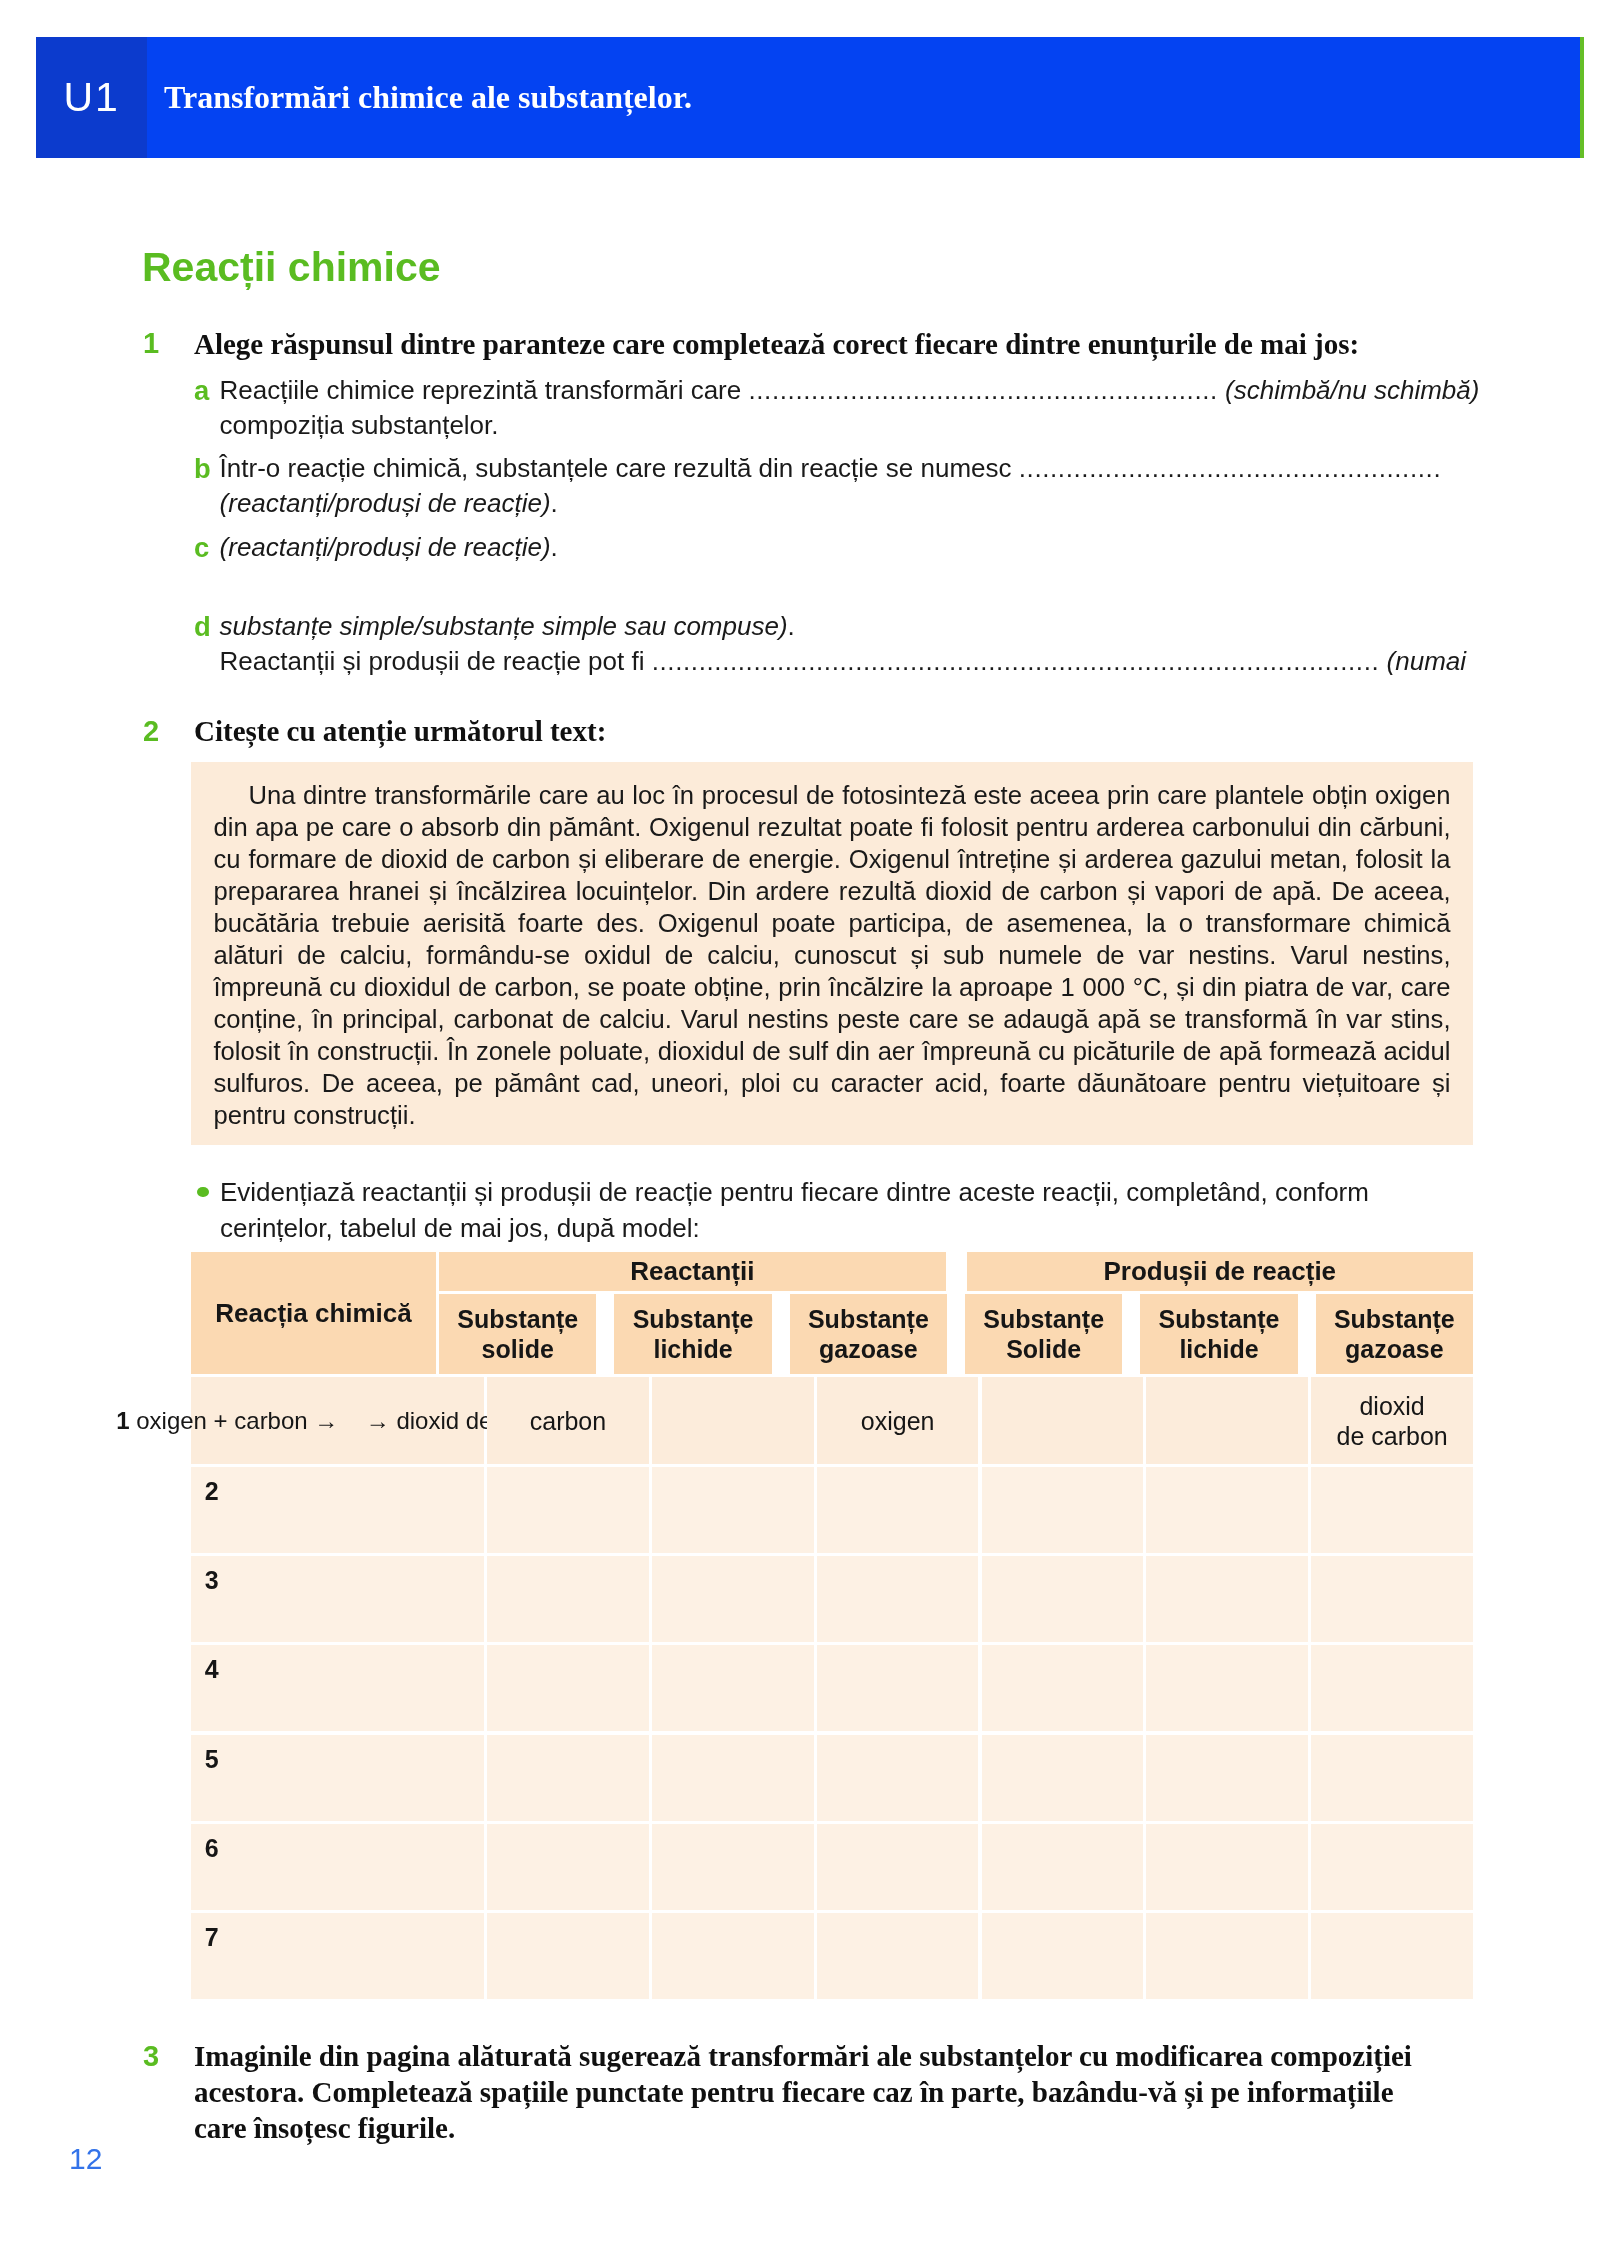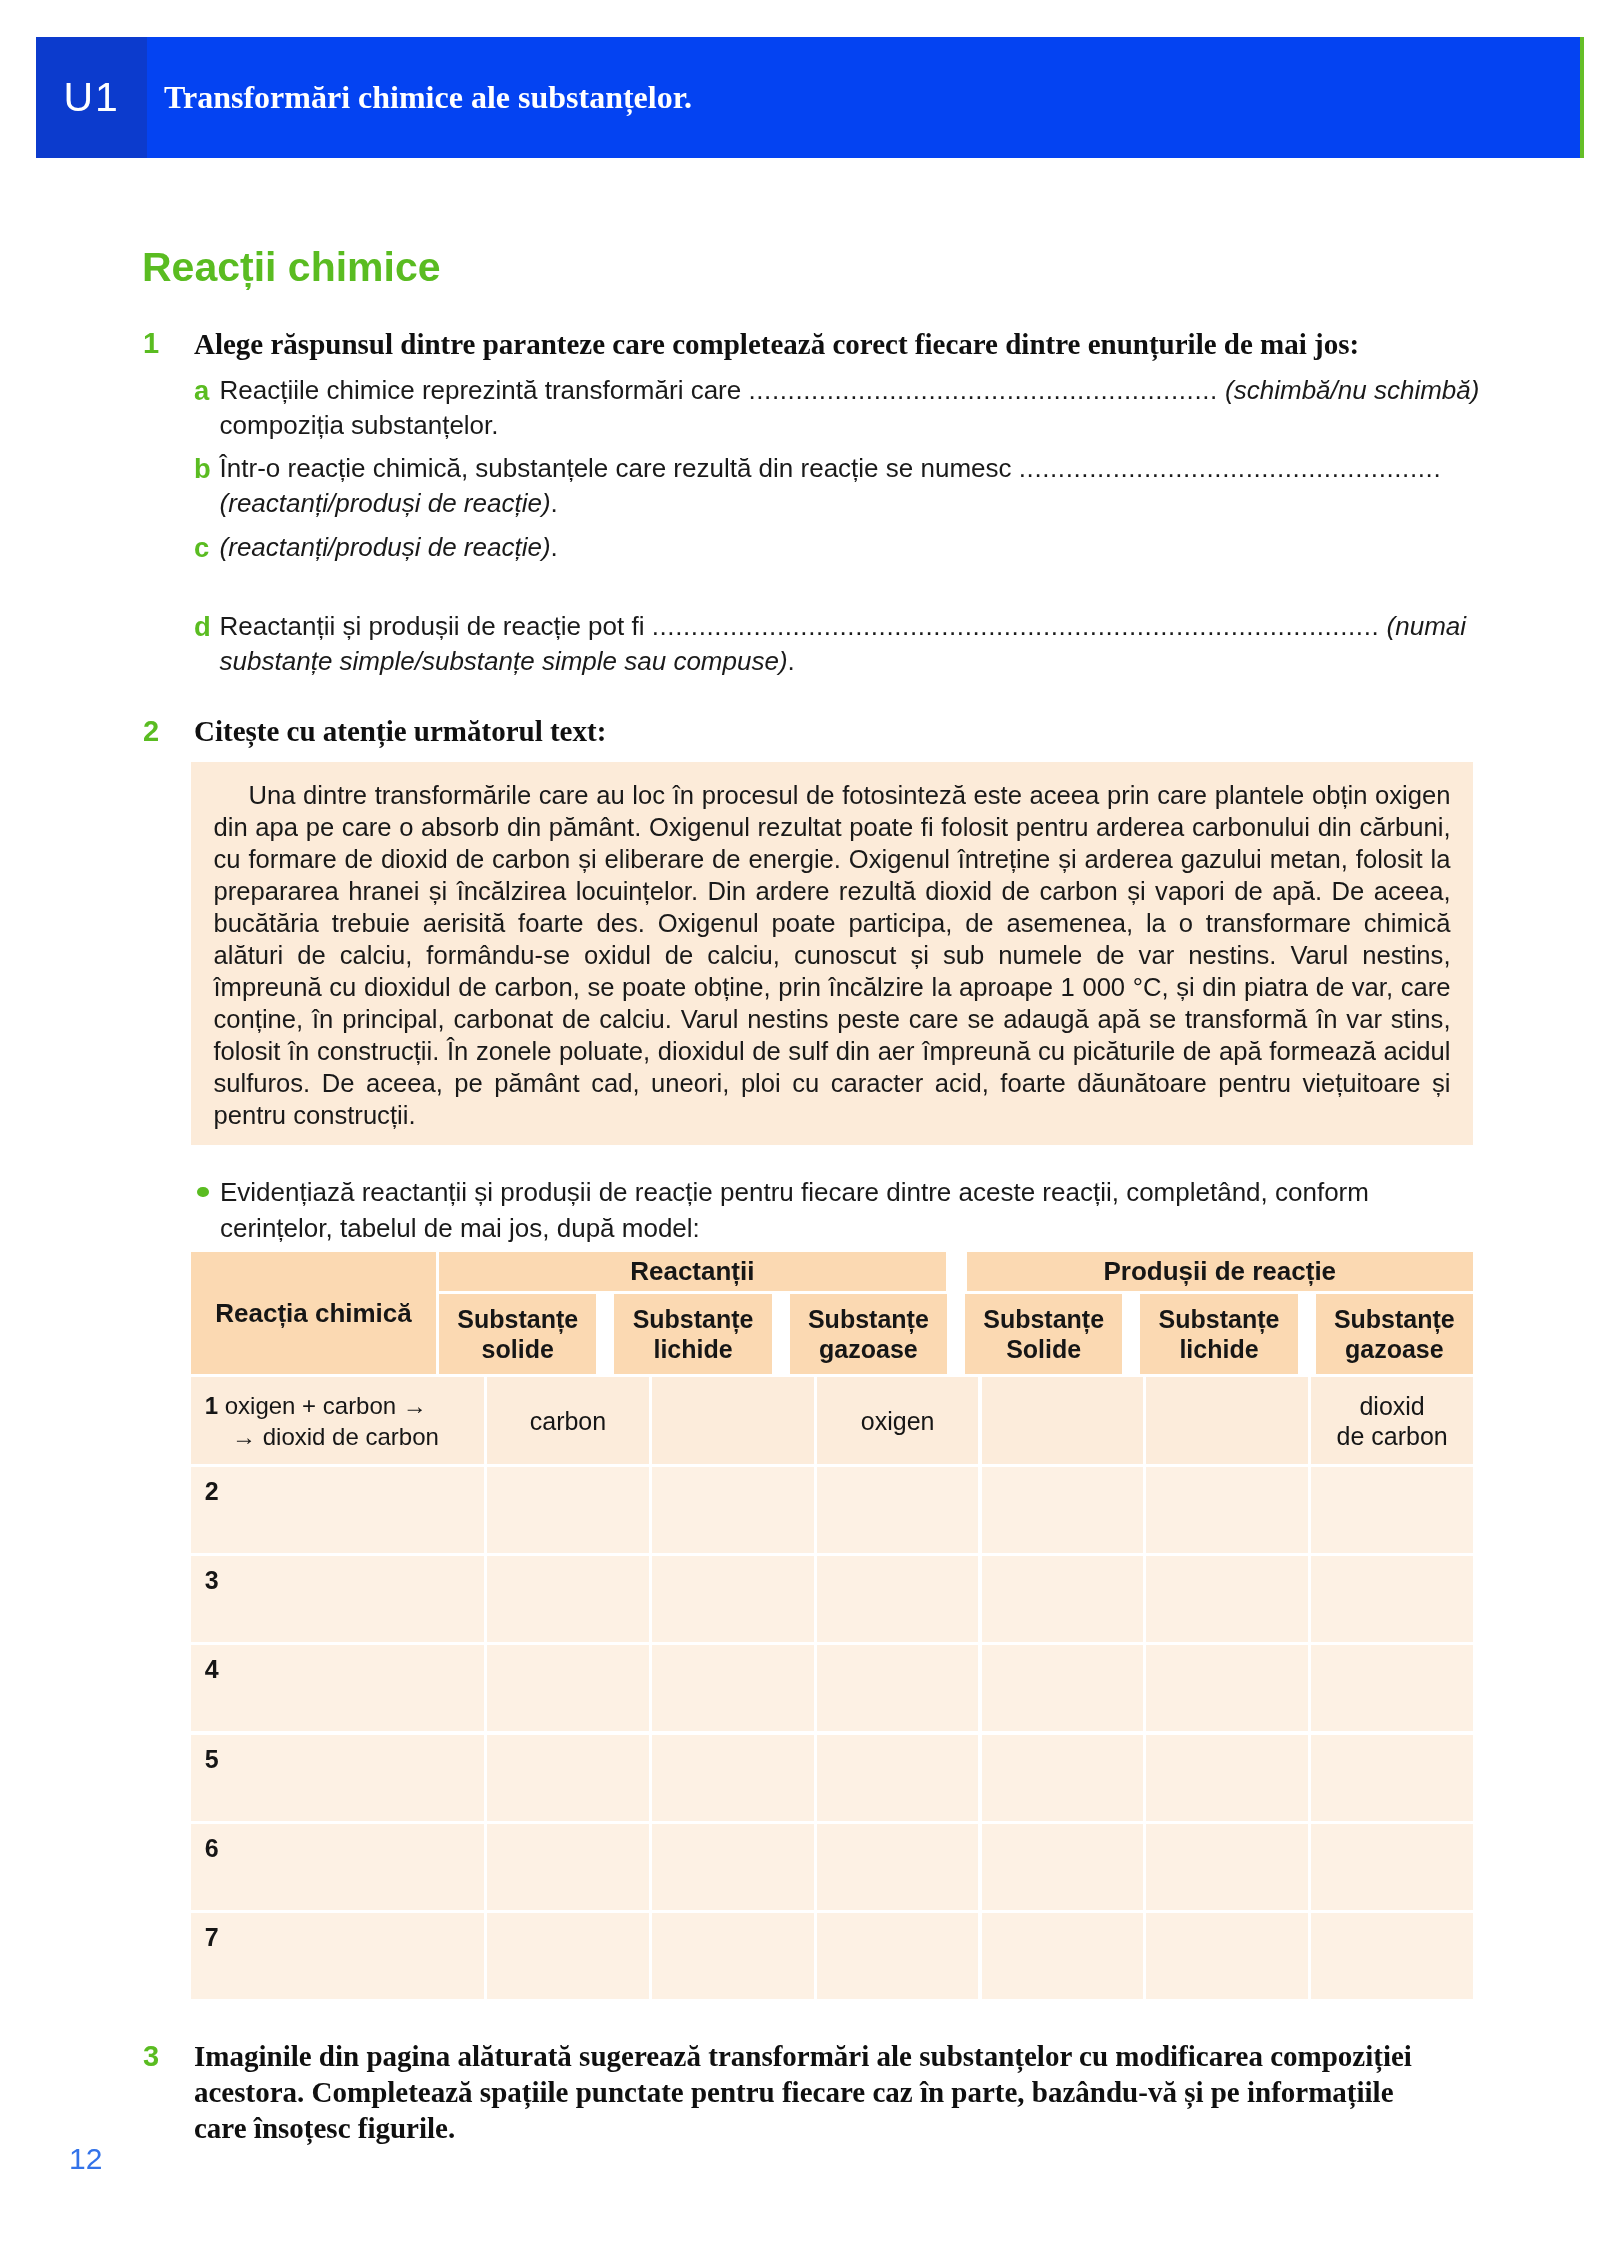--- a/index.html
+++ b/index.html
@@ -39,21 +39,21 @@
   #thead{display:flex;gap:3.1px;}
   #th-col0{width:245px;height:122px;font-size:26px;}
   #th-right{flex:1;display:flex;flex-direction:column;gap:3.1px;}
   #th-groups{display:flex;gap:21px;height:39px;}
   #th-groups .th{flex:1;font-size:26px;}
   #th-subs{display:flex;gap:18px;height:80px;}
   #th-subs .th{flex:1;font-size:25px;line-height:30px;}
   .trow{display:flex;gap:3.1px;margin-top:3.1px;height:86px;}
   .trow.model{height:87px;}
   .trow .tc0{width:293px;padding:10px 0 0 13.7px;font-size:25px;}
-  .trow.model .tc0{display:flex;flex-direction:column;justify-content:center;padding:0 0 0 13.7px;}
+  .trow.model .tc0{display:flex;flex-direction:row;justify-content:center;padding:0 0 0 13.7px;align-items:center;}
   .trow .tcv{flex:1;display:flex;align-items:center;justify-content:center;text-align:center;
              font-size:25px;line-height:30px;white-space:pre-line;}
   .trow.model .tcell{background:#fcecdb;}
   .rownum{font-weight:bold;}
   .rx-line{white-space:nowrap;font-size:24px;line-height:31px;}
   .rx-line2{padding-left:27.4px;}
   
   #ex3-text{position:absolute;left:194px;top:2038px;font-size:29px;font-weight:bold;color:#101010;line-height:36px;}
   #ex3-text div{white-space:nowrap;}
   
@@ -89,22 +89,22 @@
     <div class="line"><span class="ital">(reactanți/produși de reacție)</span><span>.</span></div>
   </div>
 
   <div class="sub-item" style="top:530px;">
     <span class="letter">c</span>
     <div class="line"><span class="ital">(reactanți/produși de reacție)</span><span>.</span></div>
   </div>
 
   <div class="sub-item" style="top:609px;">
     <span class="letter">d</span>
+    <div class="line"><span class="ital">substanțe simple/substanțe simple sau compuse)</span><span>.</span></div>
     <div class="line"><span>Reactanții și produșii de reacție pot fi </span><span class="dots">.............................................................................................</span><span class="ital"> (numai</span></div>
-    <div class="line"><span class="ital">substanțe simple/substanțe simple sau compuse)</span><span>.</span></div>
   </div>
 
   <div class="ex-num" style="top:715px;">2</div>
   <div class="ex-prompt serif" style="top:713px;">Citește cu atenție următorul text:</div>
 
   <div id="para-block">
     <p>Una dintre transformările care au loc în procesul de fotosinteză este aceea prin care plantele obțin oxigen din apa pe care o absorb din pământ. Oxigenul rezultat poate fi folosit pentru arderea carbonului din cărbuni, cu formare de dioxid de carbon și eliberare de energie. Oxigenul întreține și arderea gazului metan, folosit la prepararea hranei și încălzirea locuințelor. Din ardere rezultă dioxid de carbon și vapori de apă. De aceea, bucătăria trebuie aerisită foarte des. Oxigenul poate participa, de asemenea, la o transformare chimică alături de calciu, formându-se oxidul de calciu, cunoscut și sub numele de var nestins. Varul nestins, împreună cu dioxidul de carbon, se poate obține, prin încălzire la aproape 1 000 °C, și din piatra de var, care conține, în principal, carbonat de calciu. Varul nestins peste care se adaugă apă se transformă în var stins, folosit în construcții. În zonele poluate, dioxidul de sulf din aer împreună cu picăturile de apă formează acidul sulfuros. De aceea, pe pământ cad, uneori, ploi cu caracter acid, foarte dăunătoare pentru viețuitoare și pentru construcții.</p>
   </div>
 
   <div id="bullet-item">

